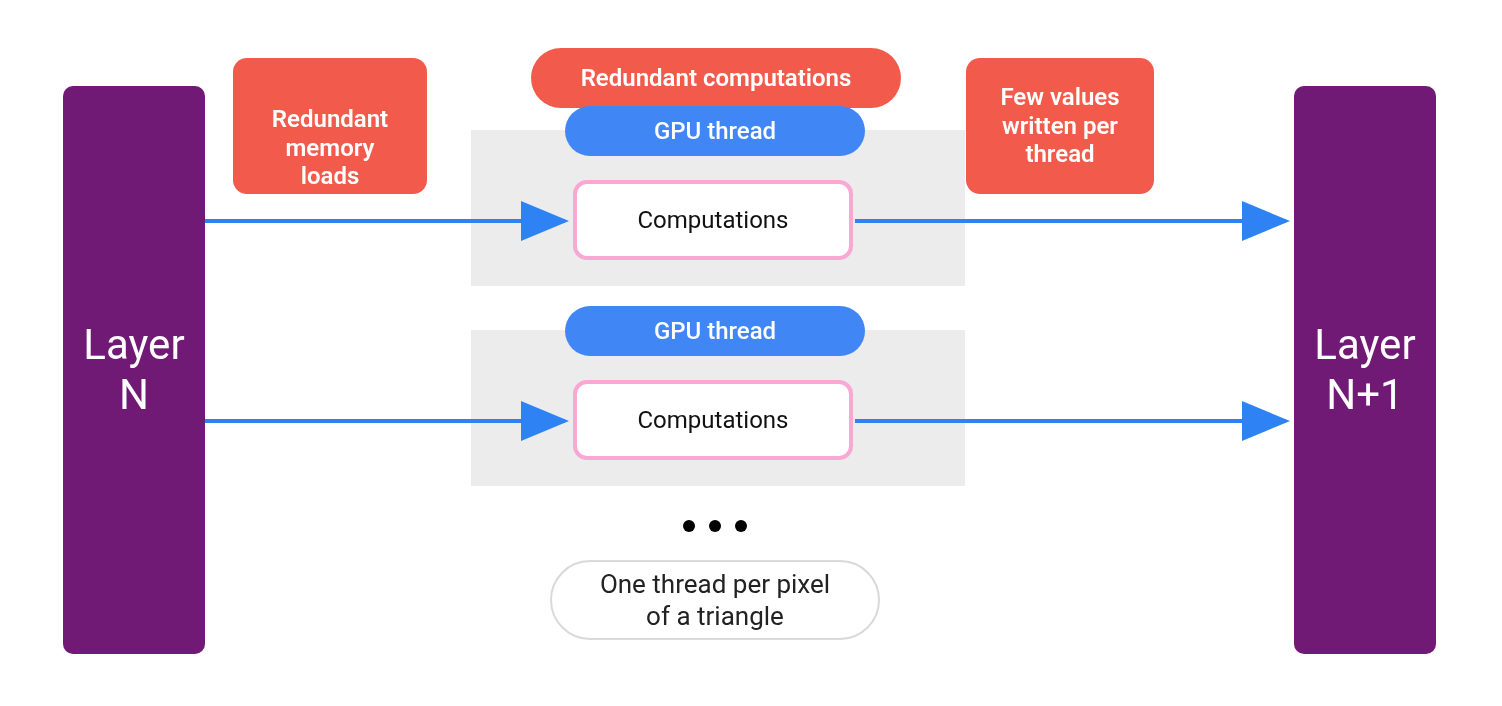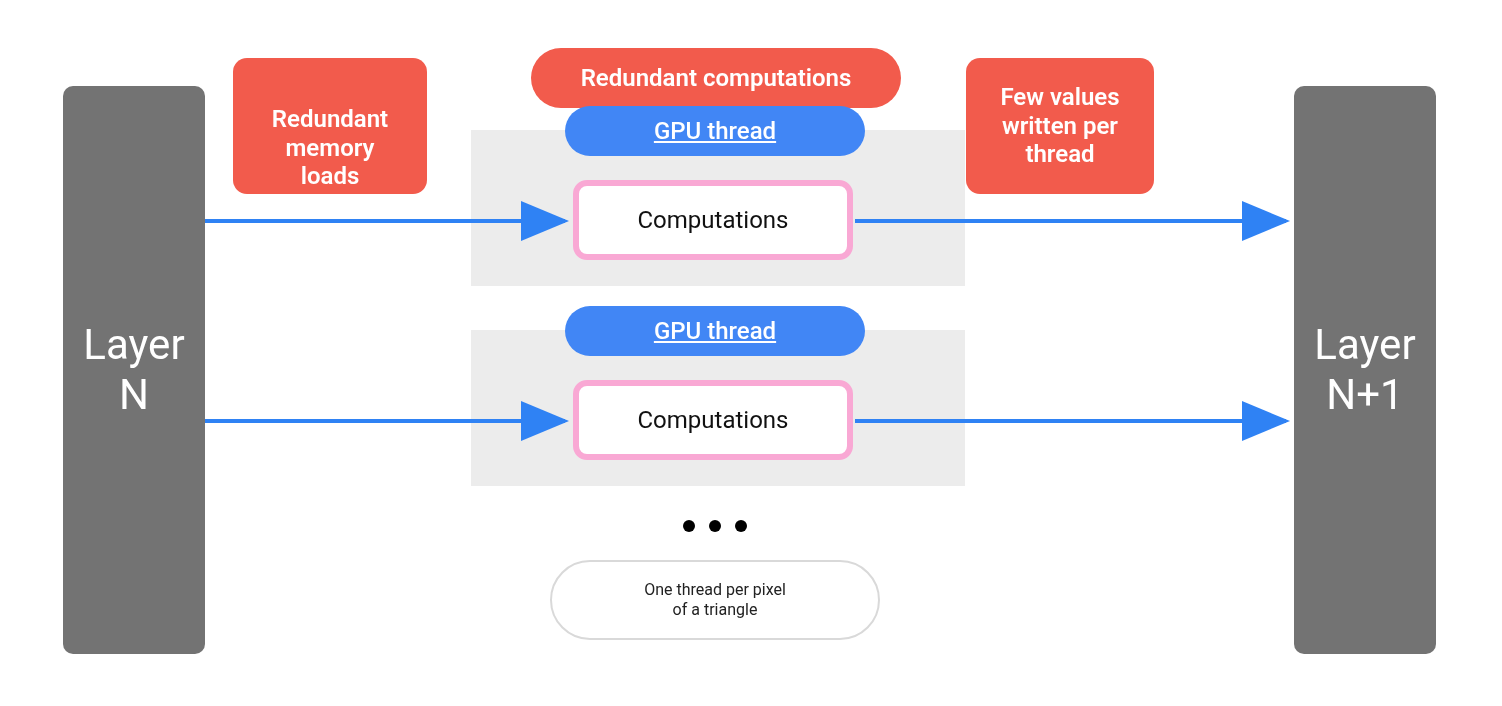--- a/index.html
+++ b/index.html
@@ -5,21 +5,21 @@
   * { box-sizing: border-box; margin: 0; padding: 0; }
   body {
     width: 1502px;
     height: 706px;
     position: relative;
     font-family: -apple-system, BlinkMacSystemFont, "Segoe UI", Roboto, "Helvetica Neue", Arial, sans-serif;
     background: #fff;
   }
   .layer-box {
     position: absolute;
-    background: #737373;
+    background: #701a75;
     color: #fff;
     border-radius: 10px;
     display: flex;
     align-items: center;
     justify-content: center;
     text-align: center;
     font-size: 42px;
     line-height: 1.2;
     padding: 10px;
   }
@@ -45,26 +45,25 @@
     position: absolute;
     background: #4186f5;
     color: #fff;
     border-radius: 999px;
     display: flex;
     align-items: center;
     justify-content: center;
     font-size: 24px;
     font-weight: 500;
     padding: 10px 60px;
-    text-decoration: underline;
   }
   .comp-box {
     position: absolute;
     background: #fff;
-    border: 6px solid #f9a8d4;
+    border: 4px solid #f9a8d4;
     border-radius: 14px;
     display: flex;
     align-items: center;
     justify-content: center;
     font-size: 24px;
     color: #111;
   }
   .ellipsis {
     position: absolute;
     display: flex;
@@ -80,21 +79,21 @@
   }
   .white-pill {
     position: absolute;
     background: #fff;
     border: 2px solid #d9d9d9;
     border-radius: 999px;
     display: flex;
     align-items: center;
     justify-content: center;
     text-align: center;
-    font-size: 16px;
+    font-size: 26px;
     color: #222;
     line-height: 1.25;
     padding: 12px 30px;
   }
   svg.arrows {
     position: absolute;
     left: 0; top: 0;
     width: 1502px; height: 706px;
     pointer-events: none;
   }

